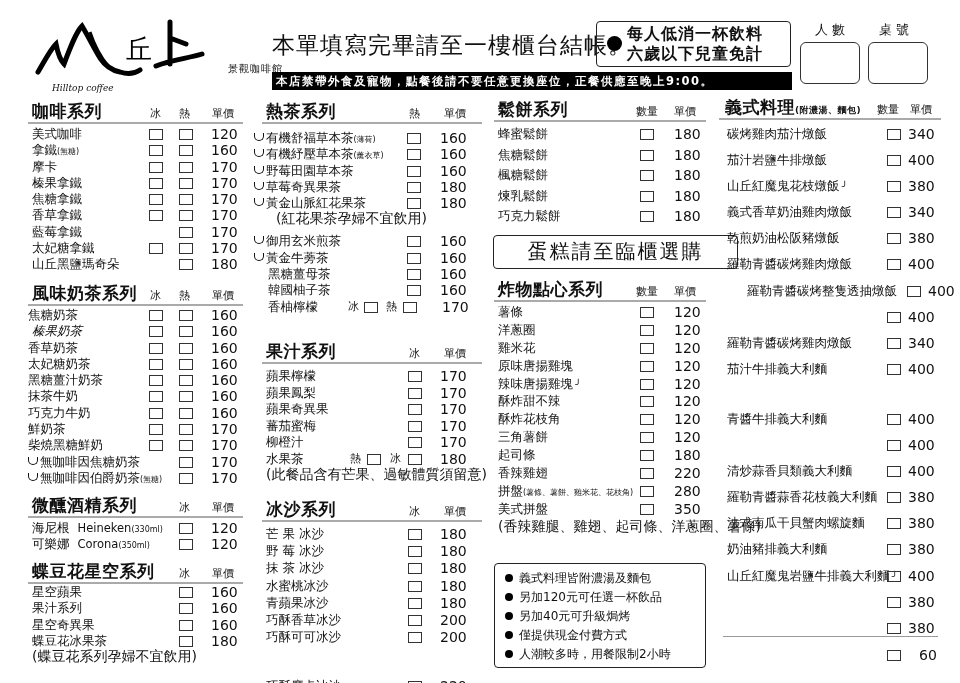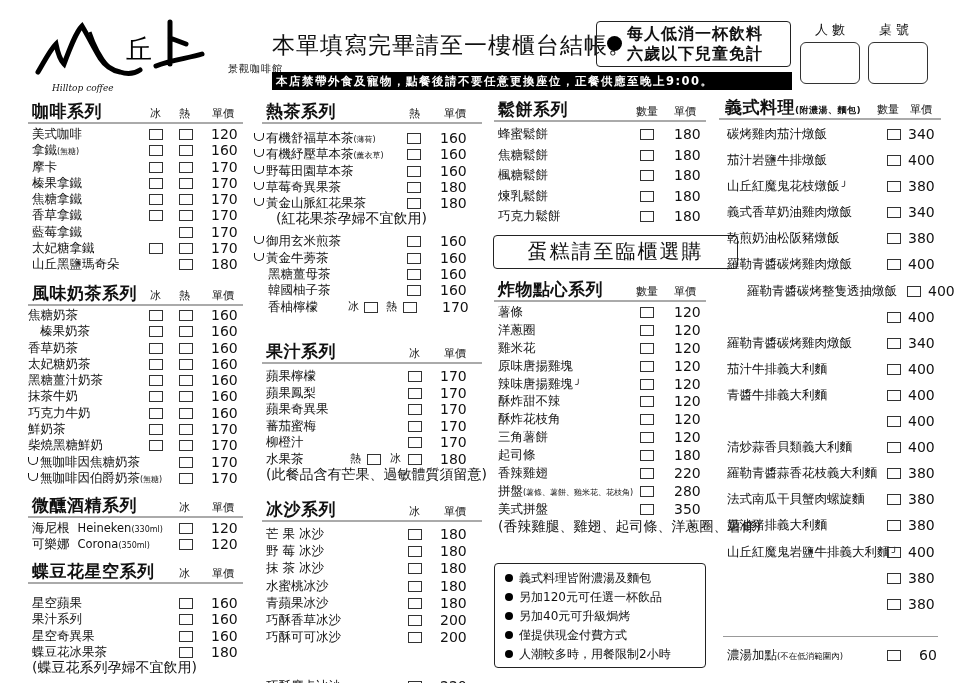--- a/index.html
+++ b/index.html
@@ -150,21 +150,21 @@
     <span class="col-h" style="left:184px">單價</span>
   </div>
   <div id="milktea-rows" style="padding-top:1px">
       <div class="row">
         <span class="name" style="left: 0px;"><span>焦糖奶茶</span></span>
         <span class="chk" style="left: 121px;"></span>
         <span class="chk" style="left: 151px;"></span>
         <span class="price" style="left: 183px;">160</span>
       </div>
       <div class="row">
-        <span class="name" style="left: 12px;"><span>榛果奶茶</span></span>
+        <span class="name" style="left: 4px; font-style: italic;"><span>榛果奶茶</span></span>
         <span class="chk" style="left: 121px;"></span>
         <span class="chk" style="left: 151px;"></span>
         <span class="price" style="left: 183px;">160</span>
       </div>
       <div class="row">
         <span class="name" style="left: 0px;"><span>香草奶茶</span></span>
         <span class="chk" style="left: 121px;"></span>
         <span class="chk" style="left: 151px;"></span>
         <span class="price" style="left: 183px;">160</span>
       </div>
@@ -236,21 +236,21 @@
       </div>
     </div>
 </div>
 
 <div class="section" style="left:28px; top:560px; width:215px;">
   <div class="sec-head">
     <span class="sec-title">蝶豆花星空系列</span>
     <span class="col-h" style="left:151px">冰</span>
     <span class="col-h" style="left:184px">單價</span>
   </div>
-  <div id="pea-rows" style="padding-top:11px">
+  <div id="pea-rows" style="padding-top:0">
       <div class="row">
         <span class="name"><span>星空蘋果</span></span>
         <span class="chk" style="left: 151px;"></span>
         <span class="price" style="left: 183px;">160</span>
       </div>
       <div class="row">
         <span class="name"><span>果汁系列</span></span>
         <span class="chk" style="left: 151px;"></span>
         <span class="price" style="left: 183px;">160</span>
       </div>
@@ -595,21 +595,21 @@
       <div class="it-row" style="height: 26.1px;">
         <span class="name"><span>羅勒青醬碳烤雞肉燉飯</span></span>
         <span class="chk" style="left: 168px;"></span>
         <span class="price" style="left: 189px;">340</span>
       </div>
       <div class="it-row" style="height: 26.1px;">
         <span class="name"><span>茄汁牛排義大利麵</span></span>
         <span class="chk" style="left: 168px;"></span>
         <span class="price" style="left: 189px;">400</span>
       </div>
-      <div class="it-row" style="height: 26.1px;">
+      <div class="it-row" style="height: 26.1px; margin-top: 24px;">
         <span class="name"><span>青醬牛排義大利麵</span></span>
         <span class="chk" style="left: 168px;"></span>
         <span class="price" style="left: 189px;">400</span>
       </div>
       <div class="it-row" style="height: 26.1px;">
         <span class="chk" style="left: 168px;"></span>
         <span class="price" style="left: 189px;">400</span>
       </div>
       <div class="it-row" style="height: 26.1px;">
         <span class="name"><span>清炒蒜香貝類義大利麵</span></span>
@@ -642,16 +642,15 @@
       </div>
       <div class="it-row" style="height: 26.1px;">
         <span class="chk" style="left: 168px;"></span>
         <span class="price" style="left: 189px;">380</span>
       </div>
     </div>
 </div>
 
 <div class="hr-thin"></div>
 <div class="it-row" style="position:absolute; left:719px; top:642px; width:222px;">
-  <span class="name"><span>濃湯加點</span><small style="font-size:8.5px">(不在低消範圍內)</small></span>
   <span class="chk" style="left:168px"></span>
   <span class="price" style="left:200px">60</span>
 </div>
 
 </body></html>

